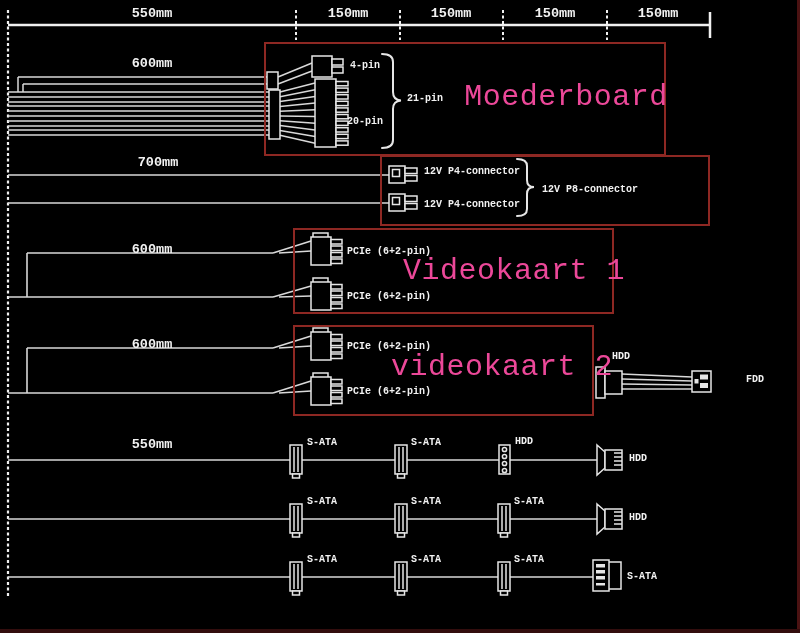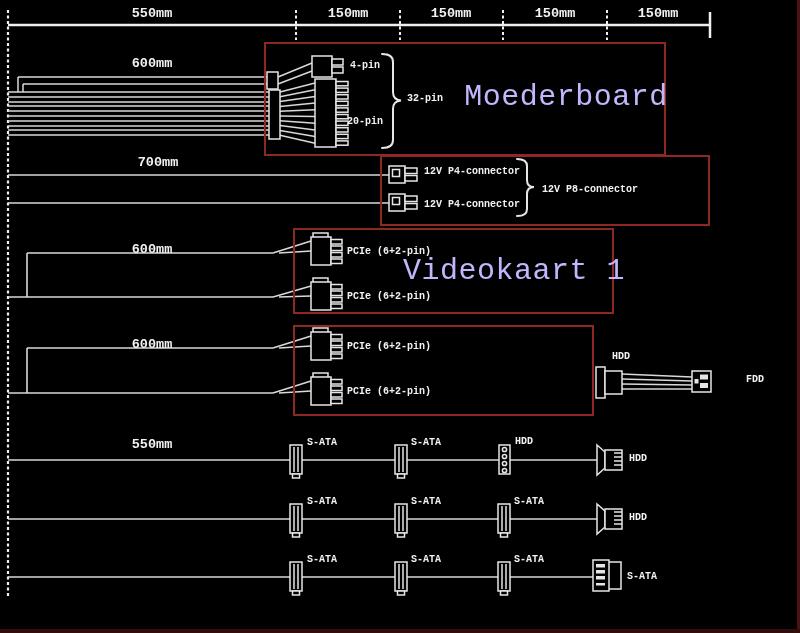--- a/index.html
+++ b/index.html
@@ -4,21 +4,21 @@
 <style>
   html,body{margin:0;padding:0;background:#000;}
   .canvas{
     position:relative;width:800px;height:633px;background:#000;overflow:hidden;
     font-family:Liberation Mono, monospace;
   }
   .canvas svg{position:absolute;left:0;top:0;}
   .lbl{position:absolute;color:#f2f2f2;white-space:nowrap;}
   .ml{font-size:13.5px;font-weight:bold;transform:translateX(-50%);}
   .cl{font-size:10px;font-weight:600;}
-  .rt{color:#c4b5fd;transform:translateX(-50%);font-weight:400;letter-spacing:.5px;}
+  .rt{color:#ec4899;transform:translateX(-50%);font-weight:400;letter-spacing:.5px;}
   .rt.mb{font-size:30px;}
   .rt.cpu{font-size:33px;}
   .rt.vk{font-size:30px;}
   .redbox{position:absolute;border:2px solid #8e2823;}
   .edge-r{position:absolute;right:0;top:0;width:3px;height:100%;background:#4a1212;}
   .edge-b{position:absolute;left:0;bottom:0;width:100%;height:4px;background:#330d0d;}
 </style>
 </head>
 <body>
 
@@ -228,36 +228,37 @@
 
   <div class="lbl ml" style="left:152px;top:6px;">550mm</div>
   <div class="lbl ml" style="left:348px;top:6px;">150mm</div>
   <div class="lbl ml" style="left:451px;top:6px;">150mm</div>
   <div class="lbl ml" style="left:555px;top:6px;">150mm</div>
   <div class="lbl ml" style="left:658px;top:6px;">150mm</div>
 
   <div class="lbl ml" style="left:152px;top:56px;">600mm</div>
   <div class="lbl cl" style="left:350px;top:60px;">4-pin</div>
   <div class="lbl cl" style="left:347px;top:116px;">20-pin</div>
-  <div class="lbl cl" style="left:407px;top:93px;">32-pin</div>
+  <div class="lbl cl" style="left:407px;top:93px;">21-pin</div>
   <div class="lbl rt mb" style="left:566px;top:80px;">Moederboard</div>
 
   <div class="lbl ml" style="left:150px;top:155px;margin-left:8px;">700mm</div>
   <div class="lbl cl" style="left:424px;top:166px;">12V P4-connector</div>
   <div class="lbl cl" style="left:424px;top:199px;">12V P4-connector</div>
   <div class="lbl cl" style="left:542px;top:184px;">12V P8-connector</div>
 
   <div class="lbl ml" style="left:152px;top:242px;">600mm</div>
   <div class="lbl cl" style="left:347px;top:246px;">PCIe (6+2-pin)</div>
   <div class="lbl cl" style="left:347px;top:291px;">PCIe (6+2-pin)</div>
   <div class="lbl rt vk" style="left:514px;top:254px;">Videokaart 1</div>
 
   <div class="lbl ml" style="left:152px;top:337px;">600mm</div>
   <div class="lbl cl" style="left:347px;top:341px;">PCIe (6+2-pin)</div>
   <div class="lbl cl" style="left:347px;top:386px;">PCIe (6+2-pin)</div>
+  <div class="lbl rt vk" style="left:502px;top:350px;">videokaart 2</div>
 
   <div class="lbl cl" style="left:612px;top:351px;">HDD</div>
   <div class="lbl cl" style="left:722px;top:374px;margin-left:24px;">FDD</div>
 
   <div class="lbl ml" style="left:152px;top:437px;">550mm</div>
   <div class="lbl cl" style="left:307px;top:437px;">S-ATA</div>
   <div class="lbl cl" style="left:411px;top:437px;">S-ATA</div>
   <div class="lbl cl" style="left:515px;top:436px;">HDD</div>
   <div class="lbl cl" style="left:629px;top:453px;">HDD</div>
 

